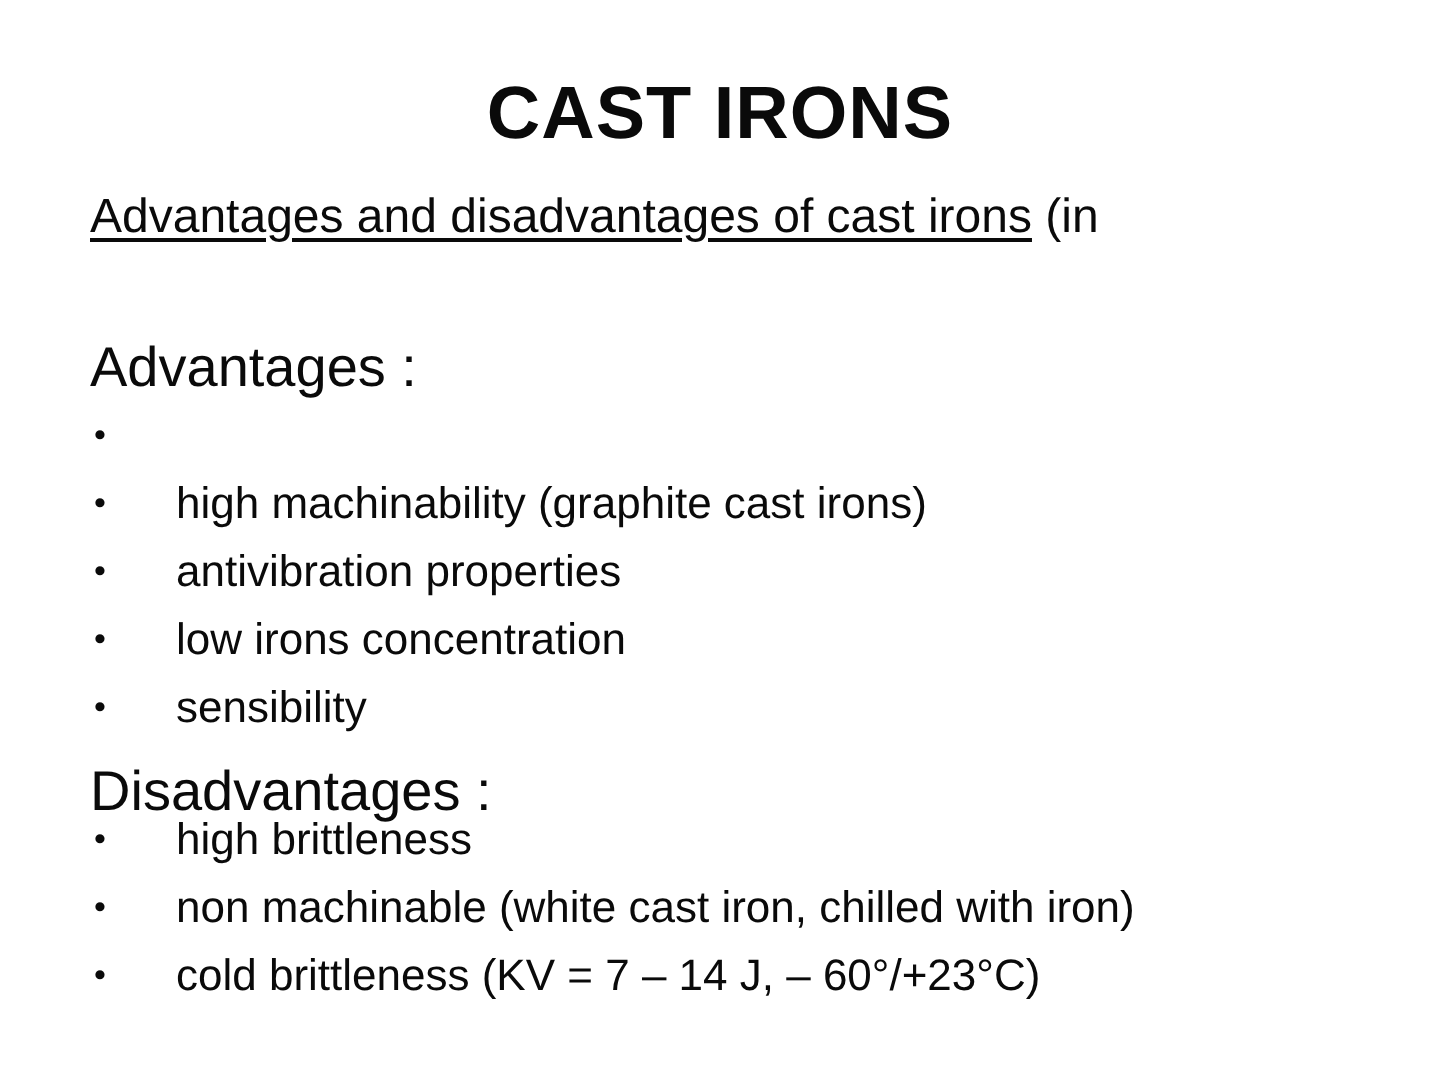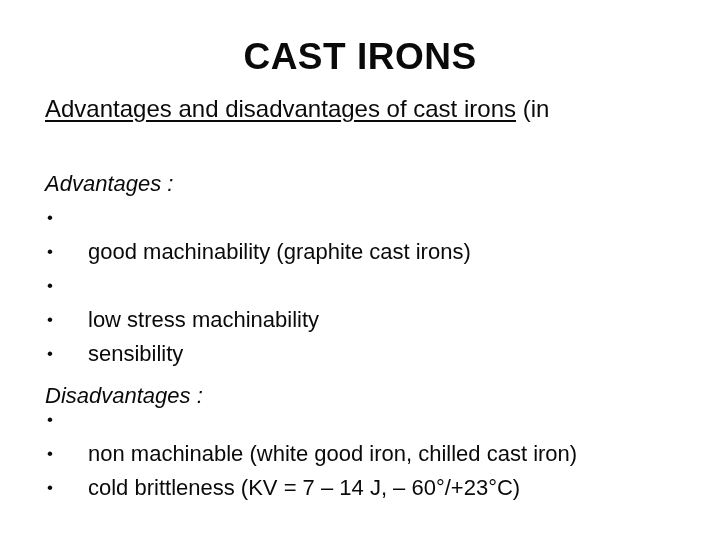--- a/index.html
+++ b/index.html
@@ -54,22 +54,21 @@
     margin-top: 30px;
   }
   .subtitle-line2 {
     padding-left: 44px;
     white-space: nowrap;
   }
 
   .section-head {
     position: absolute;
     left: 45px;
-    font-size: 22px;
-    font-style: italic;
+    font-size: 28px;
     line-height: 30px;
     white-space: nowrap;
   }
   .section-head.adv  { top: 169px; }
   .section-head.disadv { top: 381px; }
 
   .bullet-list {
     position: absolute;
     left: 45px;
     margin: 0;
@@ -119,44 +118,46 @@
   </div>
 
   <div class="section-head adv">Advantages :</div>
 
   <ul class="bullet-list adv-list">
     <li class="bullet-item">
       <span class="bullet-dot">•</span>
     </li>
     <li class="bullet-item">
       <span class="bullet-dot">•</span>
-      <span class="bullet-text"><span>good machinability (graphite cast irons)</span><span></span></span>
+      <span class="bullet-text"><span>high machinability (graphite cast irons)</span><span></span></span>
     </li>
     <li class="bullet-item">
       <span class="bullet-dot">•</span>
+      <span class="bullet-text"><span>antivibration  properties</span><span></span></span>
     </li>
     <li class="bullet-item">
       <span class="bullet-dot">•</span>
-      <span class="bullet-text"><span>low stress machinability</span><span></span></span>
+      <span class="bullet-text"><span>low irons concentration</span><span></span></span>
     </li>
     <li class="bullet-item">
       <span class="bullet-dot">•</span>
       <span class="bullet-text"><span>sensibility</span><span></span></span>
     </li>
   </ul>
 
   <div class="section-head disadv">Disadvantages :</div>
 
   <ul class="bullet-list disadv-list">
     <li class="bullet-item">
       <span class="bullet-dot">•</span>
+      <span class="bullet-text"><span>high brittleness</span><span></span></span>
     </li>
     <li class="bullet-item">
       <span class="bullet-dot">•</span>
-      <span class="bullet-text"><span>non machinable (white good iron, chilled cast iron)</span><span></span></span>
+      <span class="bullet-text"><span>non machinable (white cast iron, chilled with iron)</span><span></span></span>
     </li>
     <li class="bullet-item">
       <span class="bullet-dot">•</span>
       <span class="bullet-text"><span>cold brittleness (KV = 7 – 14 J, – 60°/+23°C)</span><span></span></span>
     </li>
   </ul>
 
 </div>
 
 </body></html>

